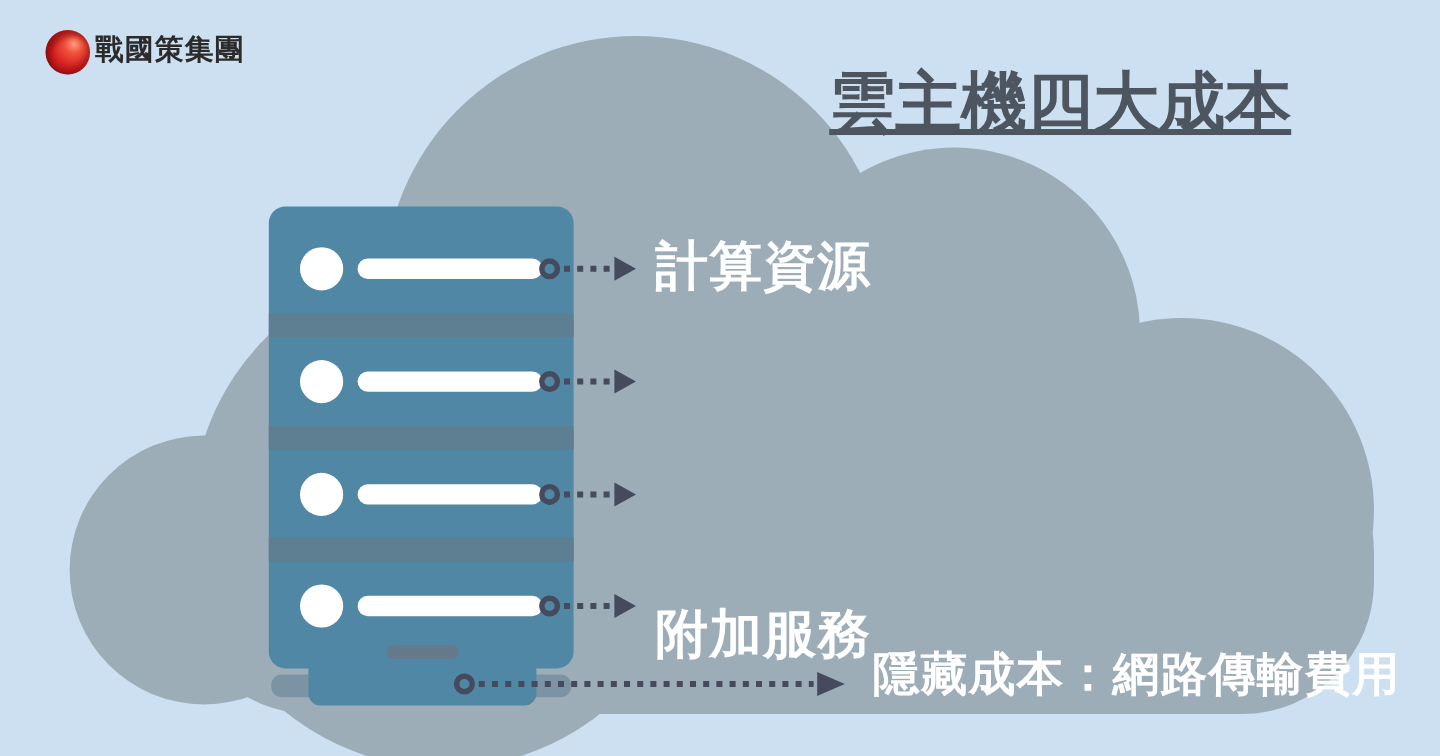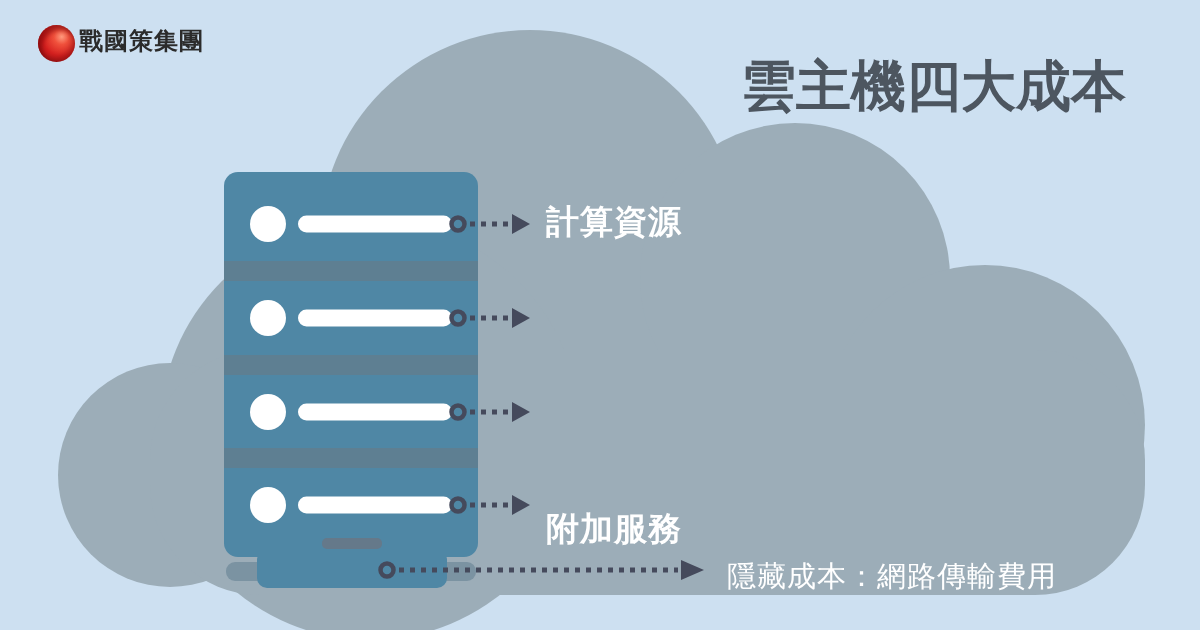--- a/index.html
+++ b/index.html
@@ -25,35 +25,35 @@
     background:
       radial-gradient(circle at 64% 32%, #ff9a7d 0%, #f0513c 22%, #d5201f 55%, #8e1014 100%);
     box-shadow:inset 4px 5px 4px rgba(120,6,10,.55), inset -2px -3px 6px rgba(90,4,8,.4);
     display:inline-block;
   }
   .logo-text{
     font-size:24px;font-weight:700;color:#2b2b2b;letter-spacing:1px;
     font-family:"Liberation Serif","DejaVu Serif",serif;
   }
   .title{
-    position:absolute;left:741px;top:88px;margin:0;
+    position:absolute;left:691px;top:88px;margin:0;
     transform:translateY(-52%);
     font-size:55px;font-weight:800;color:#4d5660;
-    letter-spacing:0px;white-space:nowrap;
+    letter-spacing:0px;white-space:nowrap;text-decoration:underline;
   }
   .row-label{
     position:absolute;left:546px;
     transform:translateY(-53%);
-    font-size:33px;font-weight:800;color:#ffffff;
+    font-size:44px;font-weight:800;color:#ffffff;
     letter-spacing:1px;white-space:nowrap;
   }
   .hidden-label{
-    position:absolute;left:727px;top:578px;
+    position:absolute;left:727px;top:564px;
     transform:translateY(-53%);
-    font-size:29px;font-weight:400;color:#ffffff;
+    font-size:39px;font-weight:700;color:#ffffff;
     letter-spacing:1px;white-space:nowrap;
   }
 </style>
 </head>
 <body>
 
 <div class="canvas">
 
   <svg class="art" viewBox="0 0 1200 630" xmlns="http://www.w3.org/2000/svg">
 

